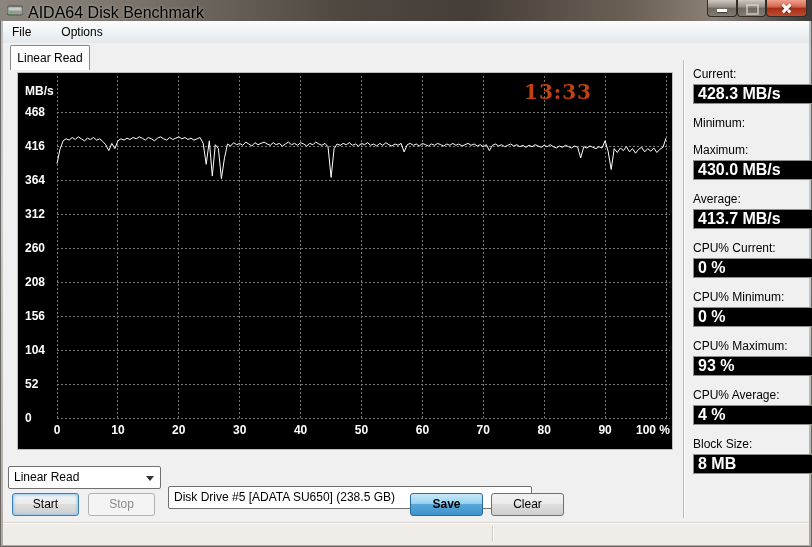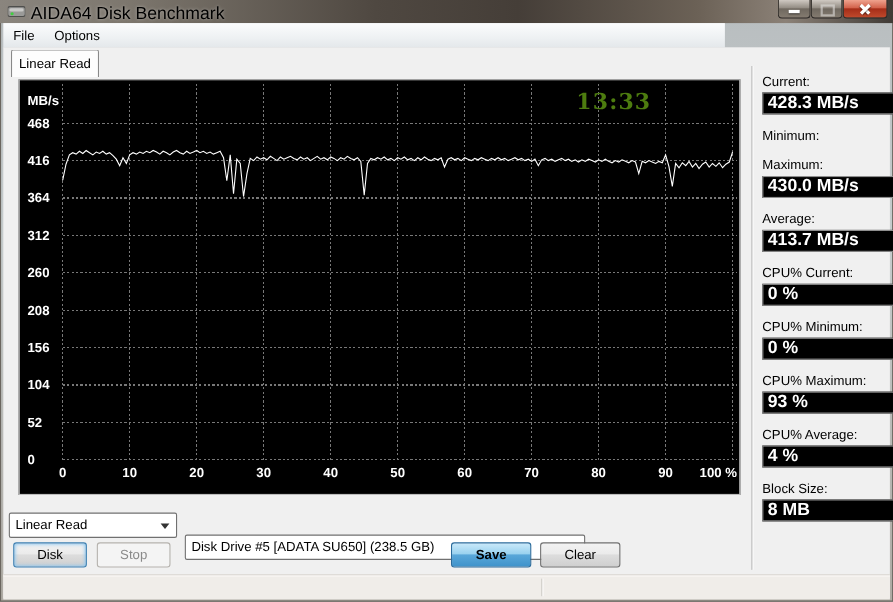--- a/index.html
+++ b/index.html
@@ -18,32 +18,32 @@
           border-radius:0 0 4px 4px;position:relative;
           background:linear-gradient(#cfc9c2,#938c83 45%,#6f685f 50%,#847b70);}
   .winbtn.min{width:28px;} .winbtn.max{width:27px;}
   .winbtn.close{width:39px;background:linear-gradient(#efa28e,#d2614a 45%,#a52d18 50%,#c04a2d);}
   .glyph-min{position:absolute;left:9px;top:9px;width:10px;height:3px;background:#fff;box-shadow:0 1px 1px rgba(0,0,0,.5);}
   .glyph-max{position:absolute;left:8px;top:4px;width:9px;height:7px;border:2px solid #e8e6e3;opacity:.55;}
   .glyph-x{position:absolute;left:14px;top:3px;width:10px;height:10px;}
   .glyph-x i{position:absolute;left:0;top:4px;width:11px;height:2.5px;background:#fff;box-shadow:0 1px 1px rgba(0,0,0,.4);}
   .glyph-x i:nth-child(1){transform:rotate(45deg);} .glyph-x i:nth-child(2){transform:rotate(-45deg);}
   
-  .menubar{position:absolute;left:3px;top:21px;width:656px;height:22px;
+  .menubar{position:absolute;left:3px;top:21px;width:806px;height:22px;
            background:linear-gradient(#fbfcfd,#eef1f3 60%,#e4e8eb);border-bottom:1px solid #d4d7da;
-           display:flex;align-items:center;}
+           display:flex;align-items:center;gap:12px;}
   .menu-item{font-size:12px;color:#000;padding:0 9px;height:22px;line-height:22px;}
   
   .client{position:absolute;left:3px;top:43px;width:806px;height:501px;background:#f0f0f0;}
   .tab{position:absolute;left:7px;top:2px;width:78px;height:24px;background:#fdfdfd;
        border:1px solid #898989;border-bottom:none;border-radius:2px 2px 0 0;
        font-size:12px;text-align:center;line-height:24px;color:#000;z-index:2;}
   .chart-box{position:absolute;left:14px;top:29px;width:656px;height:378px;box-sizing:border-box;
              background:#000;border:1px solid #bdbdbd;}
-  .clock{position:absolute;left:505px;top:7px;width:70px;text-align:center;color:#4d7c0f;
+  .clock{position:absolute;left:505px;top:7px;width:70px;text-align:center;color:#c2410c;
          font-family:"DejaVu Serif",serif;font-weight:bold;font-size:20px;letter-spacing:1px;}
   .vdivider{position:absolute;left:680px;top:17px;height:458px;width:0;
             border-left:1px solid #bcbcbc;border-right:1px solid #fdfdfd;}
   
   .stats{position:absolute;left:690px;top:20px;width:112px;padding-top:4px;}
   .stat{margin-bottom:12px;}
   .stat.gap{margin-top:10px;}
   .stat-label{font-size:12px;color:#000;height:15px;}
   .stat-value{width:125px;height:20px;box-sizing:border-box;background:#000;color:#fff;
               border:1px solid #8e8e8e;font-size:16px;font-weight:bold;
@@ -200,21 +200,21 @@
 
     <div class="combo c1">
       <span class="combo-text">Linear Read</span>
       <span class="combo-arrow"></span>
     </div>
     <div class="combo c2">
       <span class="combo-text">Disk Drive #5  [ADATA SU650]  (238.5 GB)</span>
       <span class="combo-arrow"></span>
     </div>
 
-    <div class="btn start focus">Disk</div>
+    <div class="btn start focus">Start</div>
     <div class="btn stop disabled">Stop</div>
     <div class="btn save default">Save</div>
     <div class="btn clear">Clear</div>
 
     <div class="statusbar">
       <div class="status-sep"></div>
     </div>
 
   </div>
 </div>

